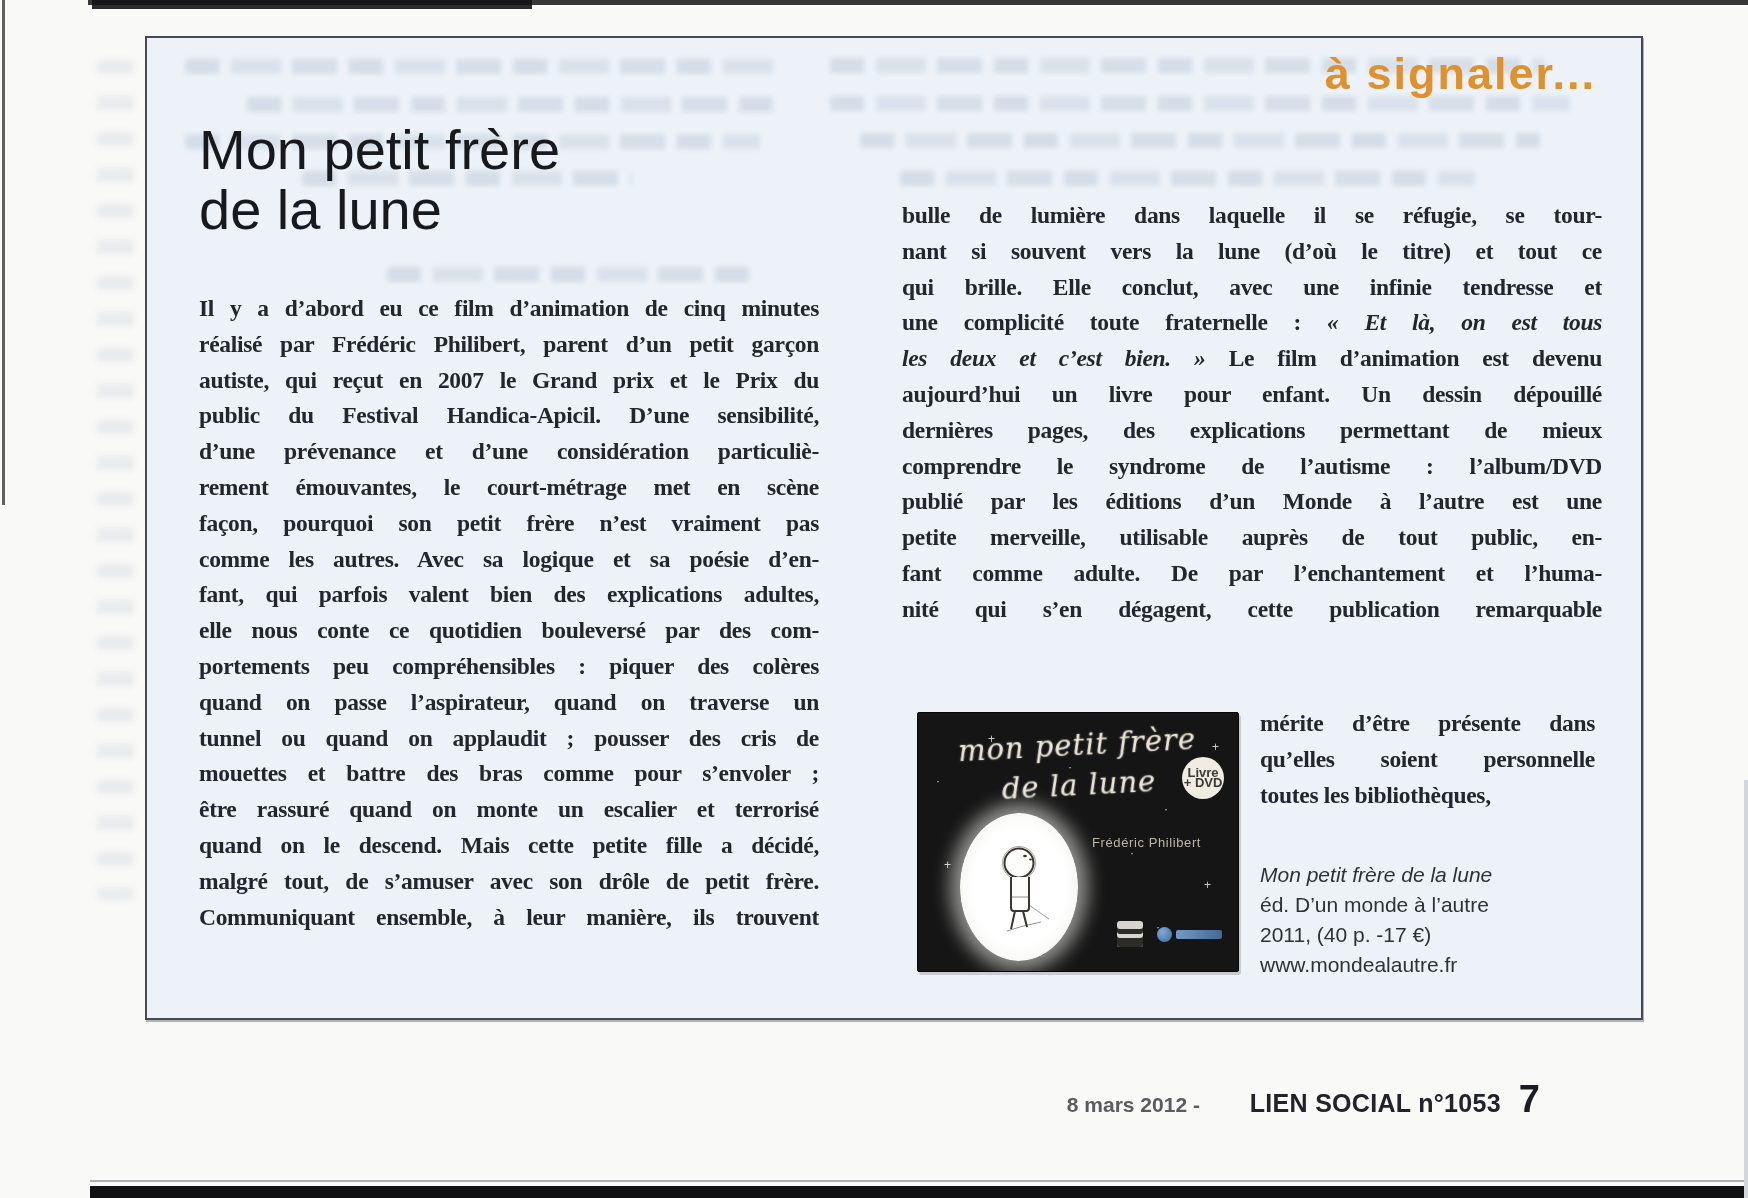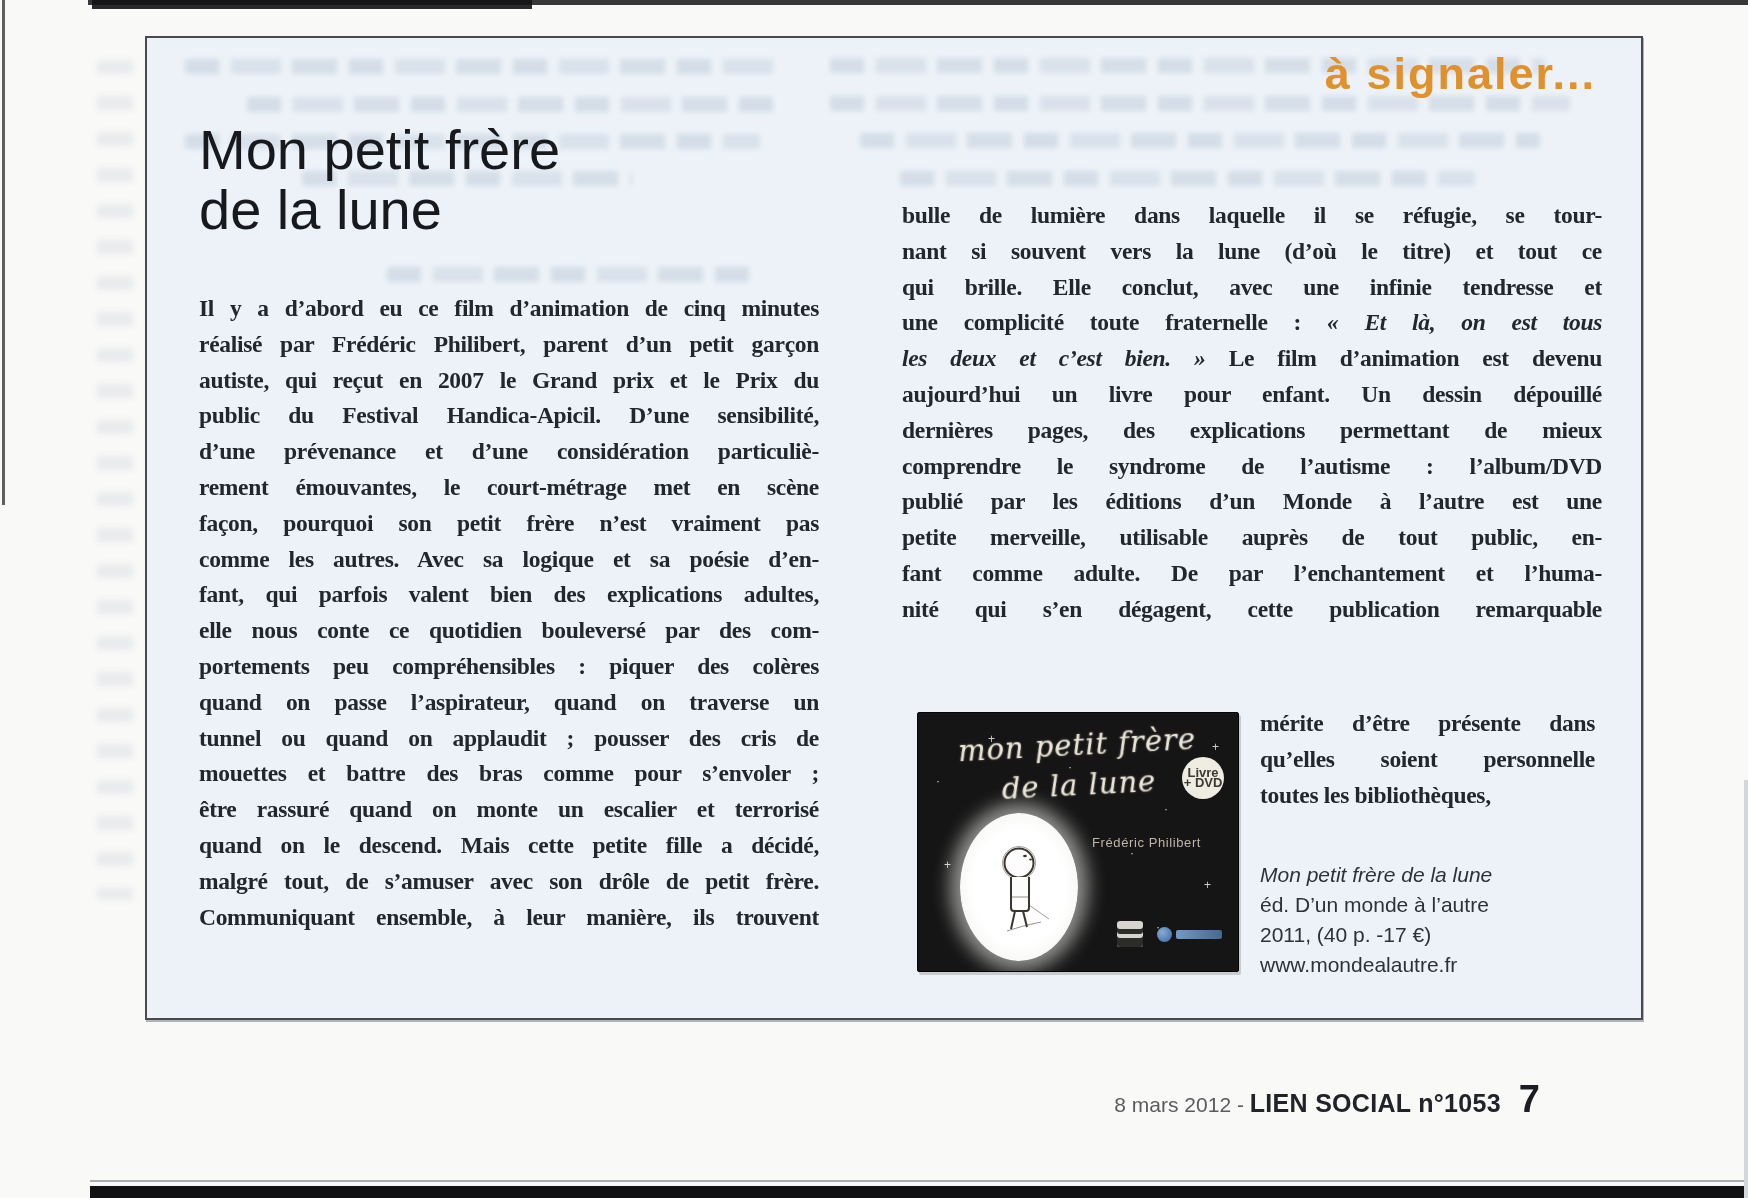--- a/index.html
+++ b/index.html
@@ -74,22 +74,22 @@
   .logo-word{width:46px;height:9px;border-radius:2px;
              background:linear-gradient(90deg,#7aa6d8,#48709f);}
 
   
   #book-info{position:absolute;left:1113px;top:822px;width:335px;
              font-size:21px;line-height:30px;color:#2e3136;font-weight:400;}
   #book-info .line{height:30px;line-height:30px;text-align:left;text-align-last:left;}
 
   
   #footer{position:absolute;top:1078px;right:208px;display:flex;align-items:baseline;}
-  #footer-date{font-size:21px;font-weight:400;color:#5a5b5e;white-space:pre;}
-  #footer-journal{font-size:25px;font-weight:700;color:#212329;letter-spacing:.3px;}
+  #footer-date{font-size:21px;font-weight:700;color:#5a5b5e;white-space:pre;}
+  #footer-journal{font-size:25px;font-weight:700;color:#212329;letter-spacing:.3px;margin-left:44px;}
   #footer-page{font-size:38px;font-weight:700;color:#1b1d22;margin-left:18px;}
 </style>
 </head>
 <body>
 
 <div id="page">
 
   <div class="top-rule"></div>
   <div class="top-rule-thick"></div>
   <div class="left-rule"></div>

